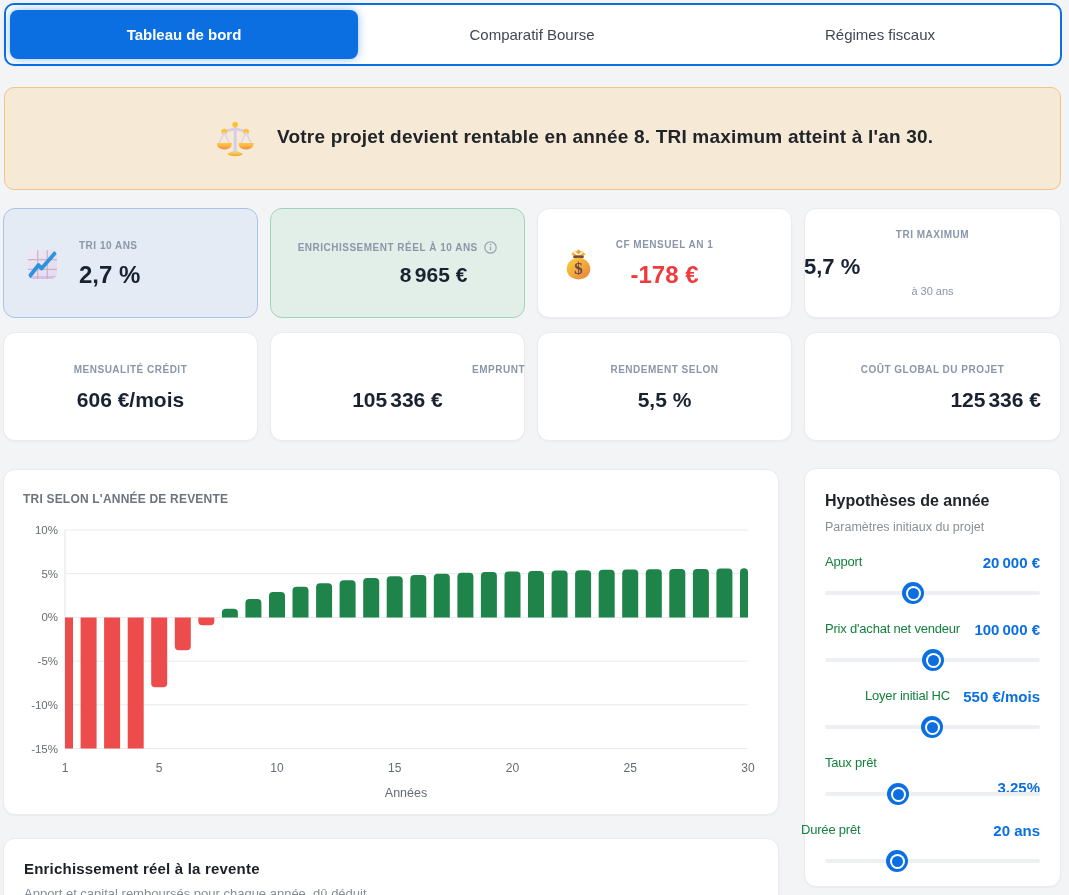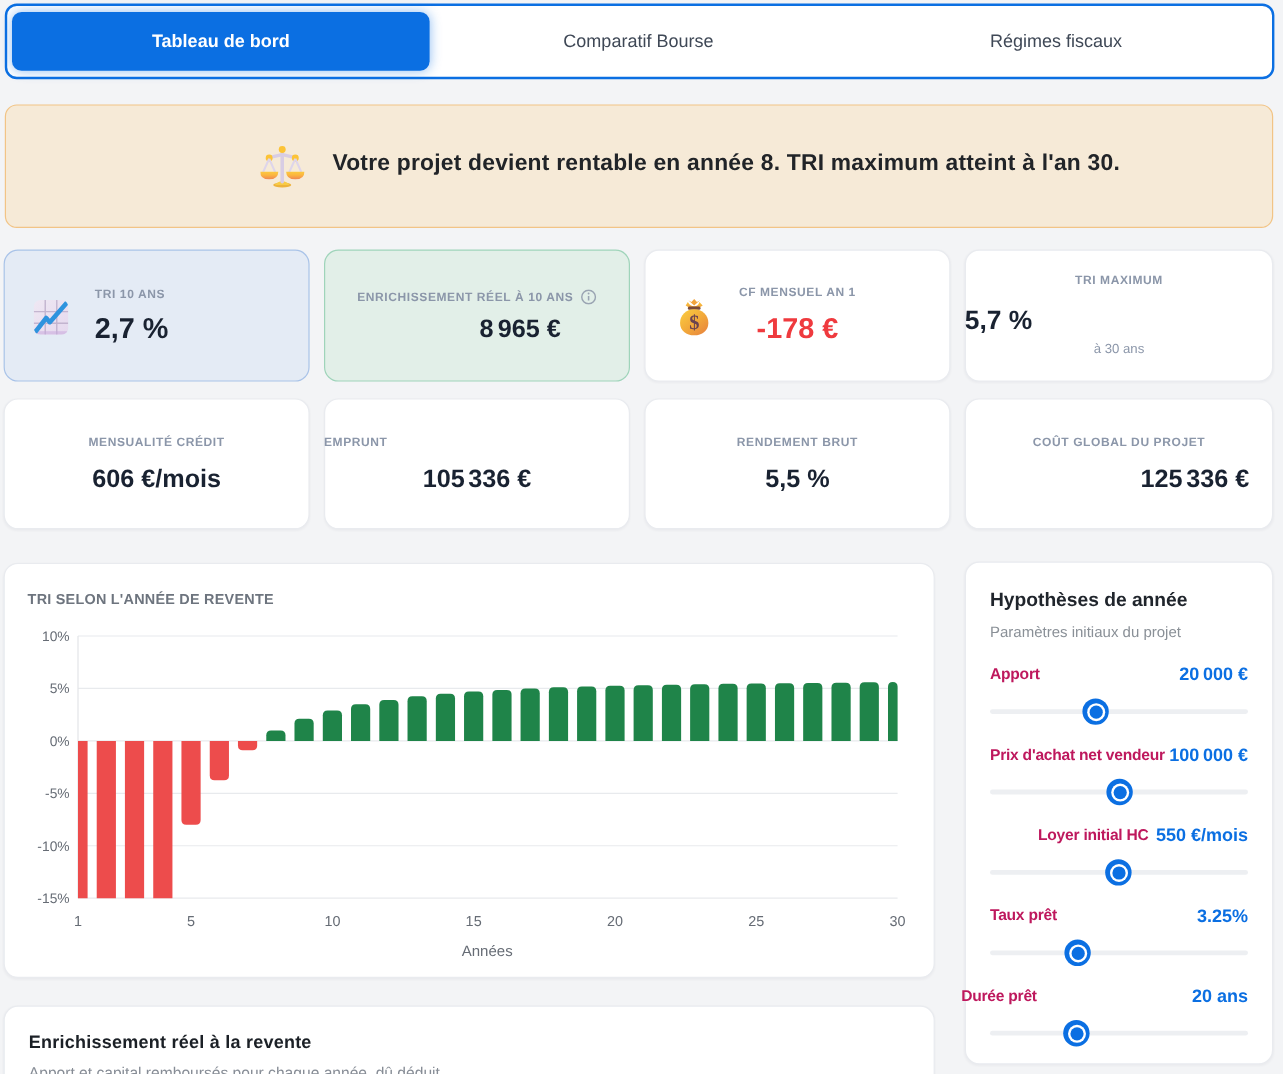--- a/index.html
+++ b/index.html
@@ -5,21 +5,21 @@
 html,body { width:1069px; height:895px; background:#f3f4f6; font-family:"Liberation Sans",sans-serif; overflow:hidden; position:relative; }
 .abs { position:absolute; }
 .card { position:absolute; background:#fff; border:1px solid #e9ebef; border-radius:12px; box-shadow:0 1px 2px rgba(25,35,60,0.04); }
 .lbl { font-size:10px; font-weight:bold; letter-spacing:0.5px; color:#8b96a9; }
 .val { font-size:24px; font-weight:bold; color:#192231; }
 .val2 { font-size:21px; font-weight:bold; color:#192231; }
 .track { position:absolute; width:215px; height:4px; background:#edeff2; border-radius:2px; }
 .thumb { position:absolute; width:22px; height:22px; border-radius:50%; background:#0b6fe2; }
 .thumb::after { content:""; position:absolute; left:3.5px; top:3.5px; width:15px; height:15px; border-radius:50%; background:#fff; }
 .thumb::before { content:""; position:absolute; left:5.5px; top:5.5px; width:11px; height:11px; border-radius:50%; background:#0b6fe2; z-index:2; }
-.srow-l { position:absolute; font-size:13px; font-weight:bold; letter-spacing:-0.2px; color:#be185d; }
+.srow-l { position:absolute; font-size:13px; font-weight:normal; letter-spacing:-0.2px; color:#15803d; }
 .srow-v { position:absolute; right:29px; font-size:15px; font-weight:bold; color:#0b6fe2; text-align:right; }
 </style></head>
 <body>
 
 <div class="abs" style="left:4px;top:3px;width:1058px;height:63px;background:#fff;border:2px solid #0b6fe2;border-radius:10px;"></div>
 <div class="abs" style="left:10px;top:10px;width:348px;height:49px;background:#0b6fe2;border-radius:8px;box-shadow:0 0 10px rgba(11,111,226,0.45);"></div>
 <div class="abs" style="left:10px;top:10px;width:348px;height:49px;line-height:49px;text-align:center;color:#fff;font-weight:bold;font-size:15px;">Tableau de bord</div>
 <div class="abs" style="left:358px;top:10px;width:348px;height:49px;line-height:49px;text-align:center;color:#3f4856;font-size:15px;">Comparatif Bourse</div>
 <div class="abs" style="left:706px;top:10px;width:348px;height:49px;line-height:49px;text-align:center;color:#3f4856;font-size:15px;">Régimes fiscaux</div>
 
@@ -103,25 +103,25 @@
 <div class="card" style="left:804px;top:208px;width:257px;height:110px;"></div>
 <div class="abs lbl" style="left:804px;top:229px;width:257px;text-align:center;">TRI MAXIMUM</div>
 <div class="abs" style="left:804px;top:254px;width:257px;font-size:22px;font-weight:bold;color:#192231;">5,7 %</div>
 <div class="abs" style="left:804px;top:285px;width:257px;text-align:center;font-size:11px;color:#8b96a9;">à 30 ans</div>
 
 <div class="card" style="left:3px;top:332px;width:255px;height:109px;"></div>
 <div class="abs lbl" style="left:3px;top:364px;width:255px;text-align:center;">MENSUALITÉ CRÉDIT</div>
 <div class="abs val2" style="left:3px;top:387.5px;width:255px;text-align:center;">606 €/mois</div>
 
 <div class="card" style="left:270px;top:332px;width:255px;height:109px;"></div>
-<div class="abs lbl" style="left:270px;top:364px;width:255px;text-align:left;">EMPRUNT</div>
+<div class="abs lbl" style="left:270px;top:364px;width:255px;text-align:right;">EMPRUNT</div>
 <div class="abs val2" style="left:270px;top:387.5px;width:255px;text-align:center;">105<span style="display:inline-block;width:3px"></span>336 €</div>
 
 <div class="card" style="left:537px;top:332px;width:255px;height:109px;"></div>
-<div class="abs lbl" style="left:537px;top:364px;width:255px;text-align:center;">RENDEMENT BRUT</div>
+<div class="abs lbl" style="left:537px;top:364px;width:255px;text-align:center;">RENDEMENT SELON</div>
 <div class="abs val2" style="left:537px;top:387.5px;width:255px;text-align:center;">5,5 %</div>
 
 <div class="card" style="left:804px;top:332px;width:257px;height:109px;"></div>
 <div class="abs lbl" style="left:804px;top:364px;width:257px;text-align:center;">COÛT GLOBAL DU PROJET</div>
 <div class="abs val2" style="left:784px;top:387.5px;width:257px;text-align:right;">125<span style="display:inline-block;width:3px"></span>336 €</div>
 
 <div class="card" style="left:3px;top:469px;width:776px;height:346px;"></div>
 <div class="abs" style="left:23px;top:492px;font-size:12px;font-weight:bold;letter-spacing:0.2px;color:#6d747e;">TRI SELON L'ANNÉE DE REVENTE</div>
 <div class="abs" style="left:3px;top:469px;"><svg width="776" height="346" viewBox="0 0 776 346" font-family="Liberation Sans, sans-serif">
 <line x1="62.0" y1="61.0" x2="745.0" y2="61.0" stroke="#e8eaed" stroke-width="1"></line>
@@ -190,21 +190,21 @@
 <div class="srow-v" style="top:621px;">100<span style="display:inline-block;width:3px"></span>000 €</div>
 <div class="track" style="left:825px;top:658px"></div>
 <div class="thumb" style="left:922px;top:649px"></div>
 
 <div class="srow-l" style="left:825px;top:688px;margin-left:40px;">Loyer initial HC</div>
 <div class="srow-v" style="top:688px;">550 €/mois</div>
 <div class="track" style="left:825px;top:725px"></div>
 <div class="thumb" style="left:921px;top:716px"></div>
 
 <div class="srow-l" style="left:825px;top:755px;">Taux prêt</div>
-<div class="srow-v" style="top:755px;">3.25%</div>
+<div class="srow-v" style="top:779px;">3.25%</div>
 <div class="track" style="left:825px;top:792px"></div>
 <div class="thumb" style="left:887px;top:783px"></div>
 
 <div class="srow-l" style="left:801px;top:822px;">Durée prêt</div>
 <div class="srow-v" style="top:822px;">20 ans</div>
 <div class="track" style="left:825px;top:859px"></div>
 <div class="thumb" style="left:886px;top:850px"></div>
 
 <div class="card" style="left:3px;top:838px;width:776px;height:120px;"></div>
 <div class="abs" style="left:24px;top:860px;font-size:15px;font-weight:bold;letter-spacing:0.2px;color:#1b2026;">Enrichissement réel à la revente</div>

